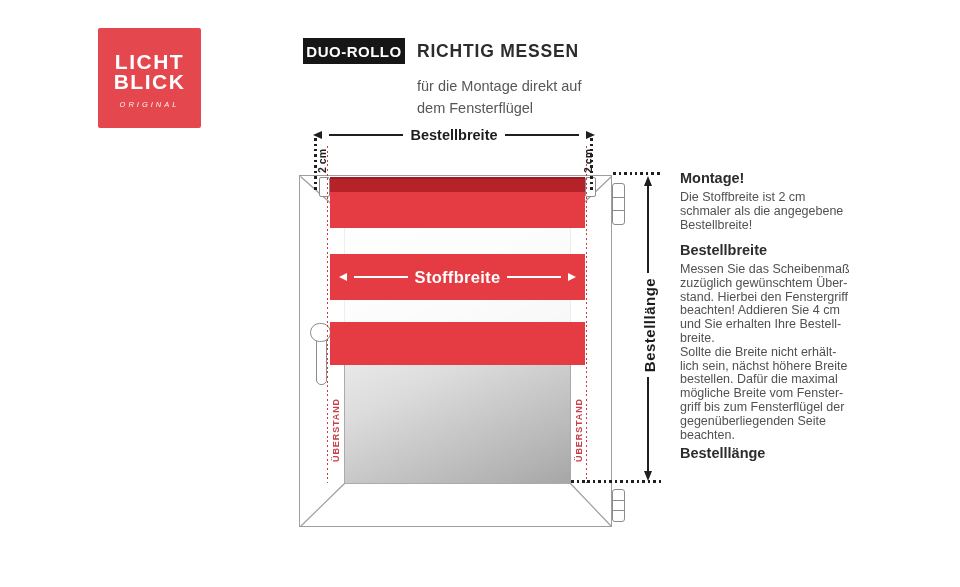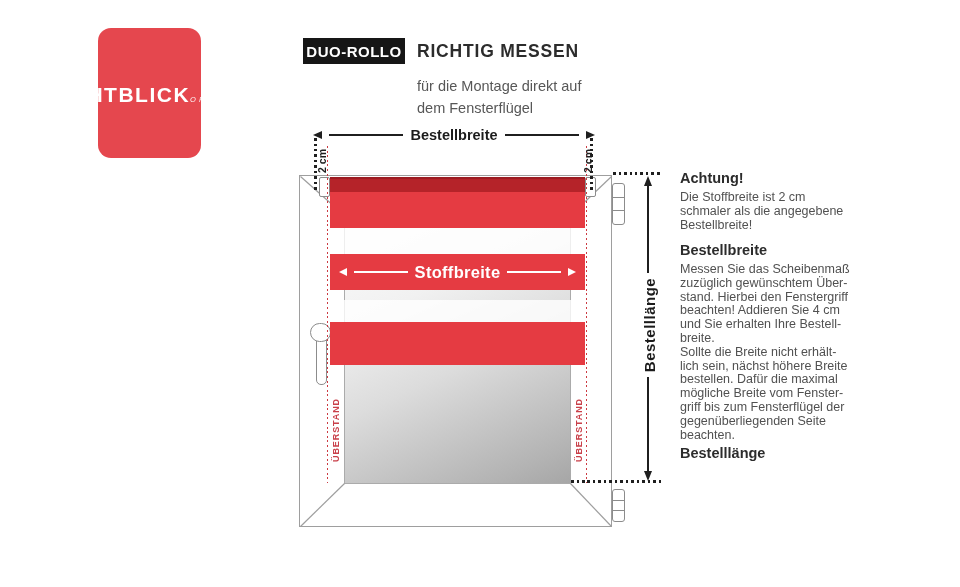--- a/index.html
+++ b/index.html
@@ -5,22 +5,22 @@
   :root{
     --brand-red:#e5474e; --fabric-red:#e53b42; --roller-red:#b52329;
     --dotted-red:#cc3a42; --ink:#1f1f1f;
   }
   html,body{margin:0;padding:0;background:#fff;}
   body{font-family:"Liberation Sans", sans-serif; -webkit-font-smoothing:antialiased;}
   .stage{position:relative;width:960px;height:587px;background:#ffffff;overflow:hidden;}
   .abs{position:absolute;}
 
   
-  .logo{left:98px;top:28px;width:103px;height:130px;background:var(--brand-red);
-    border-radius:13px;display:flex;flex-direction:row;align-items:center;justify-content:center;
+  .logo{left:98px;top:28px;width:103px;height:100px;background:var(--brand-red);
+    border-radius:2px;display:flex;flex-direction:column;align-items:center;justify-content:center;
     padding-top:4px;box-sizing:border-box;}
   .logo .l1,.logo .l2{color:#fff;font-size:21px;font-weight:700;letter-spacing:1.5px;line-height:20px;}
   .logo .sub{color:rgba(255,255,255,.93);font-size:7.5px;font-weight:400;letter-spacing:3px;margin-top:8px;font-style:italic;}
 
   
   .badge{left:303px;top:38px;width:102px;height:26px;background:#161616;color:#fff;
     display:flex;align-items:center;justify-content:center;font-size:15px;font-weight:700;letter-spacing:.5px;}
   .title{left:417px;top:41px;font-size:17.5px;font-weight:700;color:#2c2c2c;letter-spacing:.8px;}
   .subtitle{left:417px;top:76px;font-size:14.5px;color:#575757;line-height:21.5px;white-space:pre-line;}
 
@@ -35,21 +35,21 @@
   .hinge-top{left:612px;top:183px;width:13px;height:42px;}
   .hinge-bottom{left:612px;top:489px;width:13px;height:33px;}
   .hinge .seg{position:absolute;left:0;right:0;border-top:1px solid #8c8c8c;}
   .hinge .seg.a{top:33%;} .hinge .seg.b{top:66%;}
 
   
   .stripe{left:330px;width:255px;z-index:4;}
   .red{background:var(--fabric-red);}
   .sheer{background:rgba(255,255,255,.8);}
   .r1{top:192px;height:36px;} .s1{top:228px;height:26px;}
-  .r2{top:254px;height:36px;display:flex;align-items:center;padding:0 9px;box-sizing:border-box;gap:7px;}
+  .r2{top:254px;height:46px;display:flex;align-items:center;padding:0 9px;box-sizing:border-box;gap:7px;}
   .s2{top:300px;height:22px;} .r3{top:322px;height:43px;}
   .roller-tube{left:330px;top:177px;width:255px;height:15px;background:var(--roller-red);
     border-top:2px solid #9c1b22;box-sizing:border-box;z-index:5;}
   .roller-cap{top:177px;width:11px;height:20px;background:#fff;border:1px solid #8c8c8c;border-radius:2px;box-sizing:border-box;z-index:5;}
   .cap-l{left:319px;} .cap-r{left:585px;}
 
   
   .anno{z-index:6;}
   .bb-arrow{left:313px;top:127px;width:282px;height:16px;display:flex;align-items:center;gap:7px;}
   .bb-arrow .line{flex:1;height:1.8px;background:var(--ink);}
@@ -158,21 +158,21 @@
   <div class="abs anno rot ueberstand ue-l">ÜBERSTAND</div>
   <div class="abs anno rot ueberstand ue-r">ÜBERSTAND</div>
 
   <div class="abs anno tri up bl-up"></div>
   <div class="abs anno bl-seg bl-s1"></div>
   <div class="abs anno rot bl-lbl">Bestelllänge</div>
   <div class="abs anno bl-seg bl-s2"></div>
   <div class="abs anno tri down bl-down"></div>
 
   <div class="abs info-sec sec1">
-    <div class="info-h">Achtung!</div>
+    <div class="info-h">Montage!</div>
     <div class="info-b">Die Stoffbreite ist 2 cm
 schmaler als die angegebene
 Bestellbreite!</div>
   </div>
   <div class="abs info-sec sec2">
     <div class="info-h">Bestellbreite</div>
     <div class="info-b">Messen Sie das Scheibenmaß
 zuzüglich gewünschtem Über-
 stand. Hierbei den Fenstergriff
 beachten! Addieren Sie 4 cm

